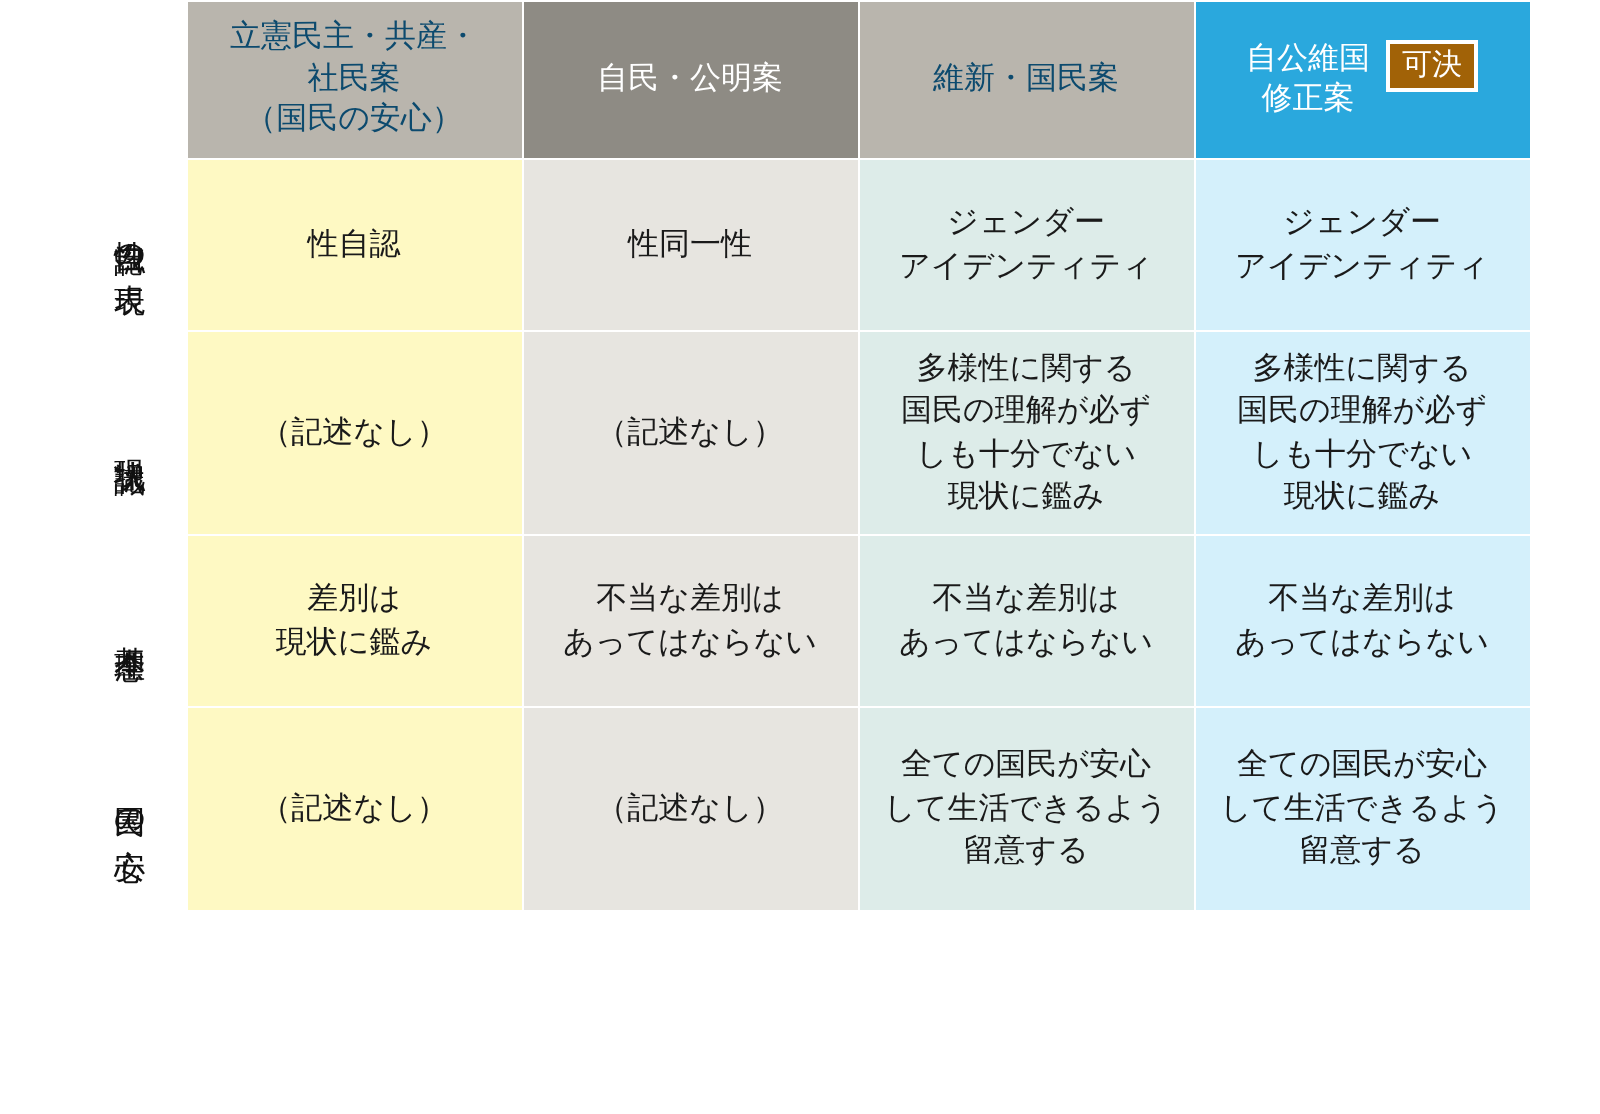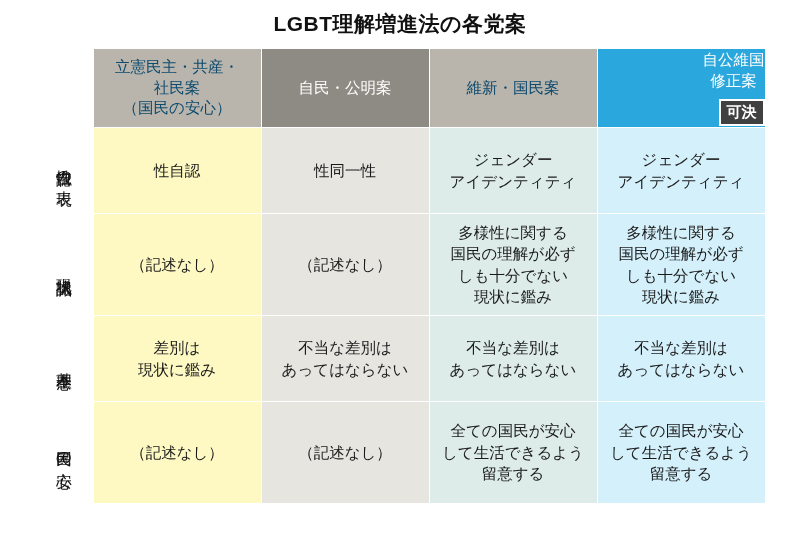--- a/index.html
+++ b/index.html
@@ -61,34 +61,33 @@
   .hdr-1 { background: #b9b5ad; }
   .hdr-2 { background: #8e8b84; color: #ffffff; }
   .hdr-3 { background: #b9b5ad; }
   .hdr-4 {
     background: #2aa8dd;
     color: #ffffff;
     position: relative;
   }
   .hdr-4 .hdr4-inner {
     display: flex;
-    align-items: flex-end;
+    align-items: flex-start;
     justify-content: center;
     gap: 8px;
-    flex-direction: column;
   }
   .hdr-4 .lines {
     line-height: 1.32;
   }
   .badge {
     display: inline-block;
-    background: #404040;
+    background: #a16207;
     color: #ffffff;
     font-size: 15px;
-    font-weight: bold;
+    font-weight: normal;
     padding: 3px 6px;
     border: 2px solid #ffffff;
     line-height: 1.1;
     white-space: nowrap;
   }
 
   
   .rowlab {
     background: #ffffff;
     font-size: 15.5px;
@@ -123,21 +122,20 @@
   .col4 {
     border-left: 1px solid #ffffff;
   }
   .nowrap-lines span { display: block; }
 </style>
 </head>
 <body>
 
 <div class="page">
 
-  <div class="title">LGBT理解増進法の各党案</div>
 
   <table class="matrix">
     <colgroup>
       <col class="c-row-label">
       <col class="c-body">
       <col class="c-body">
       <col class="c-body">
       <col class="c-body">
     </colgroup>
     <thead>

